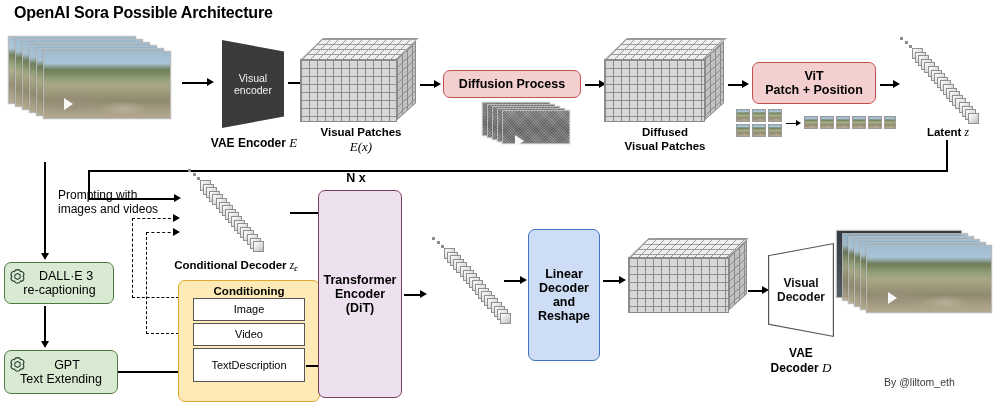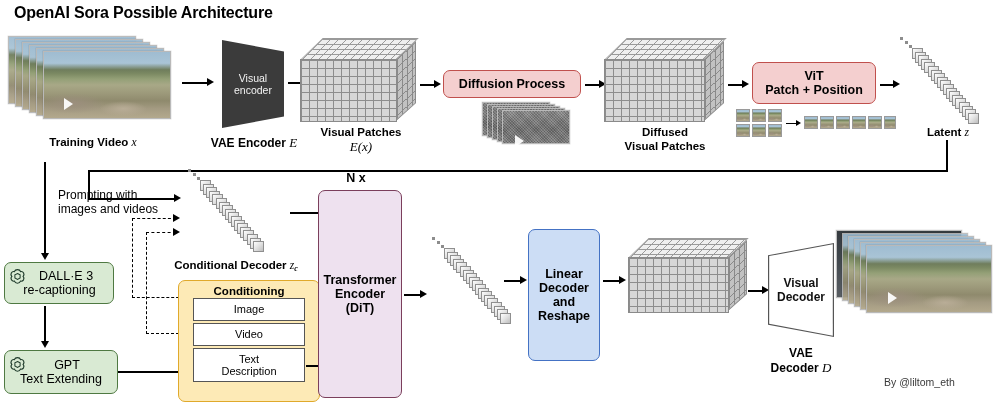--- a/index.html
+++ b/index.html
@@ -173,24 +173,20 @@
   <div class="abs" id="title">OpenAI Sora Possible Architecture</div>
 
   <div class="vstack" style="left:8px; top:36px; width:170px; height:95px;">
     <div class="vframe photo" style="left:0px;  top:0px;  width:128px;height:68px;opacity:.95;"></div>
     <div class="vframe photo" style="left:7px;  top:3px;  width:128px;height:68px;opacity:.95;"></div>
     <div class="vframe photo" style="left:14px; top:6px;  width:128px;height:68px;opacity:.96;"></div>
     <div class="vframe photo" style="left:21px; top:9px;  width:128px;height:68px;opacity:.97;"></div>
     <div class="vframe photo" style="left:28px; top:12px; width:128px;height:68px;opacity:.98;"></div>
     <div class="vframe photo" style="left:35px; top:15px; width:128px;height:68px;"></div>
     <div class="play" style="left:56px; top:62px;"></div>
-  </div>
-  <div class="abs cap" style="left:8px; top:136px; width:170px;">
-    <span>Training Video</span>
-    <span class="mathit">x</span>
   </div>
 
   <div class="arrow-h" style="left:182px; top:82px; width:26px;"></div>
   <div class="ahead-r" style="left:207px; top:77.5px;"></div>
 
   <div class="abs trap-enc" style="left:222px; top:40px; width:62px; height:88px;">
     <div>
       <div>Visual</div>
       <div>encoder</div>
     </div>
@@ -383,21 +379,21 @@
 
   <div class="abs rbox yellow" style="left:178px; top:280px; width:142px; height:122px; display:block;">
     <div class="cond-title" style="margin-top:3px;">Conditioning</div>
   </div>
   <div class="cond-row abs" style="left:193px; top:298px; width:112px; height:23px;">
     <span>Image</span>
   </div>
   <div class="cond-row abs" style="left:193px; top:323px; width:112px; height:23px;">
     <span>Video</span>
   </div>
-  <div class="cond-row abs" style="left:193px; top:348px; width:112px; height:34px; flex-direction:column;">
+  <div class="cond-row abs" style="left:193px; top:348px; width:112px; height:34px; ">
     <span>Text</span>
     <span>Description</span>
   </div>
 
   <div class="arrow-h" style="left:306px; top:365px; width:52px;"></div>
   <div class="ahead-r" style="left:355px; top:360.5px;"></div>
 
   <div class="arrow-h" style="left:290px; top:212px; width:66px;"></div>
   <div class="ahead-r" style="left:354px; top:207.5px;"></div>
 

